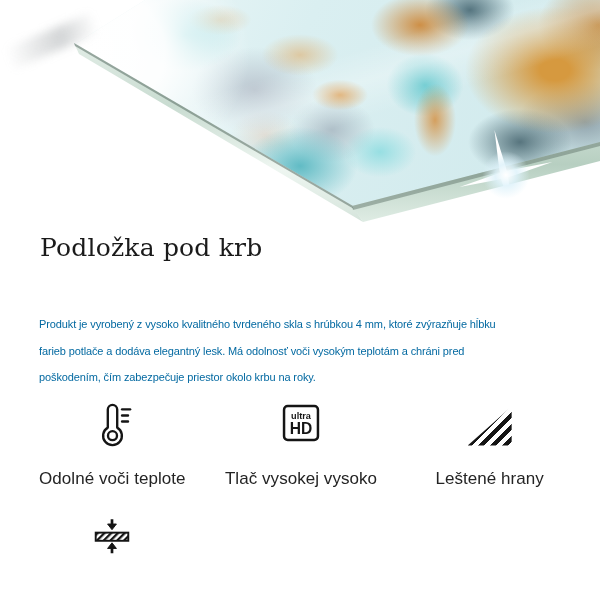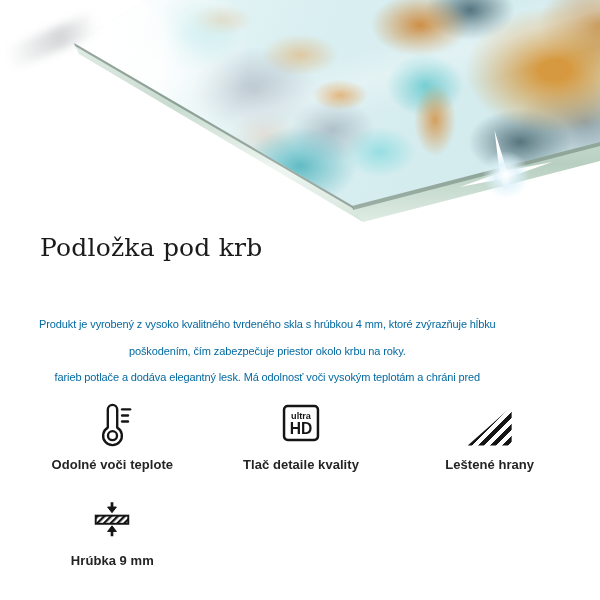--- a/index.html
+++ b/index.html
@@ -1,18 +1,18 @@
 <!DOCTYPE html>
 <html><head>
 <meta charset="utf-8">
 <style>
   html,body{margin:0;padding:0;background:#ffffff;}
   .canvas{
     position:relative;width:600px;height:580px;background:#ffffff;
-    overflow:hidden;font-family:"Liberation Sans","DejaVu Sans",sans-serif;text-align:center;
+    overflow:hidden;font-family:"Liberation Sans","DejaVu Sans",sans-serif;
   }
   
   .hero{position:absolute;left:0;top:0;width:600px;height:235px;}
   .hero .layer{position:absolute;inset:0;}
   .art{
     clip-path:polygon(75px 44px,145px 0px,600px 0px,600px 143px,352px 207px);
     background:
       radial-gradient(ellipse 250px 195px at 80px 52px, rgba(255,255,255,1) 0%, rgba(255,255,255,.93) 34%, rgba(255,255,255,0) 68%),
       linear-gradient(100deg, rgba(255,255,255,.92) 2%, rgba(255,255,255,0) 24%),
       linear-gradient(163deg, rgba(255,255,255,0) 38%, rgba(255,255,255,.30) 46%, rgba(255,255,255,0) 55%),
@@ -70,23 +70,23 @@
     font-family:"DejaVu Serif","Liberation Serif",serif;
     font-size:25px;line-height:29px;color:#1a1a1a;font-weight:400;letter-spacing:.2px;
   }
   .desc{position:absolute;left:39px;top:311px;color:#0369a1;font-size:11px;letter-spacing:-.12px;}
   .desc .line{display:block;white-space:nowrap;line-height:26.5px;}
   
   .features{
     position:absolute;left:18px;top:397px;width:566px;
     display:grid;grid-template-columns:repeat(3,1fr);row-gap:21px;
   }
-  .feature{display:flex;flex-direction:column;align-items:center;}
+  .feature{display:flex;flex-direction:column;align-items:center;gap:12px;}
   .feature .iconbox{height:52px;display:flex;align-items:center;justify-content:center;}
-  .feature .label{margin-top:8px;font-size:13px;color:#242424;letter-spacing:.05px;font-weight:bold;}
+  .feature .label{margin-top:8px;font-size:17px;color:#242424;letter-spacing:.05px;}
   .stripes{
     width:44px;height:39px;margin-top:6px;
     background:repeating-linear-gradient(135deg,#151515 0 4px,transparent 4px 8.6px);
     clip-path:polygon(0% 100%,100% 0%,100% 100%);
   }
   svg text{font-family:"Liberation Sans","DejaVu Sans",sans-serif;}
 </style>
 </head>
 <body>
 
@@ -105,22 +105,22 @@
       <i class="glow"></i>
     </div>
   </div>
 
   <h1 class="title" style="margin:0;font-weight:400;">
     <span>Podložka pod krb</span><br>
   </h1>
 
   <p class="desc" style="margin:0;">
     <span class="line">Produkt je vyrobený z vysoko kvalitného tvrdeného skla s hrúbkou 4 mm, ktoré zvýrazňuje hĺbku</span>
+    <span class="line">farieb potlače a dodáva elegantný lesk. Má odolnosť voči vysokým teplotám a chráni pred</span>
     <span class="line">poškodením, čím zabezpečuje priestor okolo krbu na roky.</span>
-    <span class="line">farieb potlače a dodáva elegantný lesk. Má odolnosť voči vysokým teplotám a chráni pred</span>
   </p>
 
   <div class="features">
 
     <div class="feature">
       <div class="iconbox">
         <svg viewBox="0 0 48 48" width="47" height="47">
           <g fill="none" stroke="#151515" stroke-width="2.4" stroke-linecap="round">
             <path d="M19.2 9.8a4.8 4.8 0 0 1 9.6 0v18.4a9.6 9.6 0 1 1-9.6 0z" stroke-linejoin="round"></path>
             <circle cx="24" cy="36.4" r="4.6"></circle>
@@ -134,21 +134,21 @@
     </div>
 
     <div class="feature">
       <div class="iconbox">
         <svg viewBox="0 0 48 48" width="44" height="44">
           <rect x="5.5" y="5.5" width="37" height="37" rx="4" fill="none" stroke="#151515" stroke-width="2.7"></rect>
           <text x="24" y="19.5" text-anchor="middle" font-size="10" font-weight="bold" fill="#151515">ultra</text>
           <text x="24" y="36.5" text-anchor="middle" font-size="17" font-weight="bold" fill="#151515">HD</text>
         </svg>
       </div>
-      <div class="label">Tlač detaile kvality</div>
+      <div class="label">Tlač vysokej vysoko</div>
     </div>
 
 
 
     <div class="feature">
       <div class="iconbox">
         <div class="stripes"></div>
       </div>
       <div class="label">Leštené hrany</div>
     </div>

